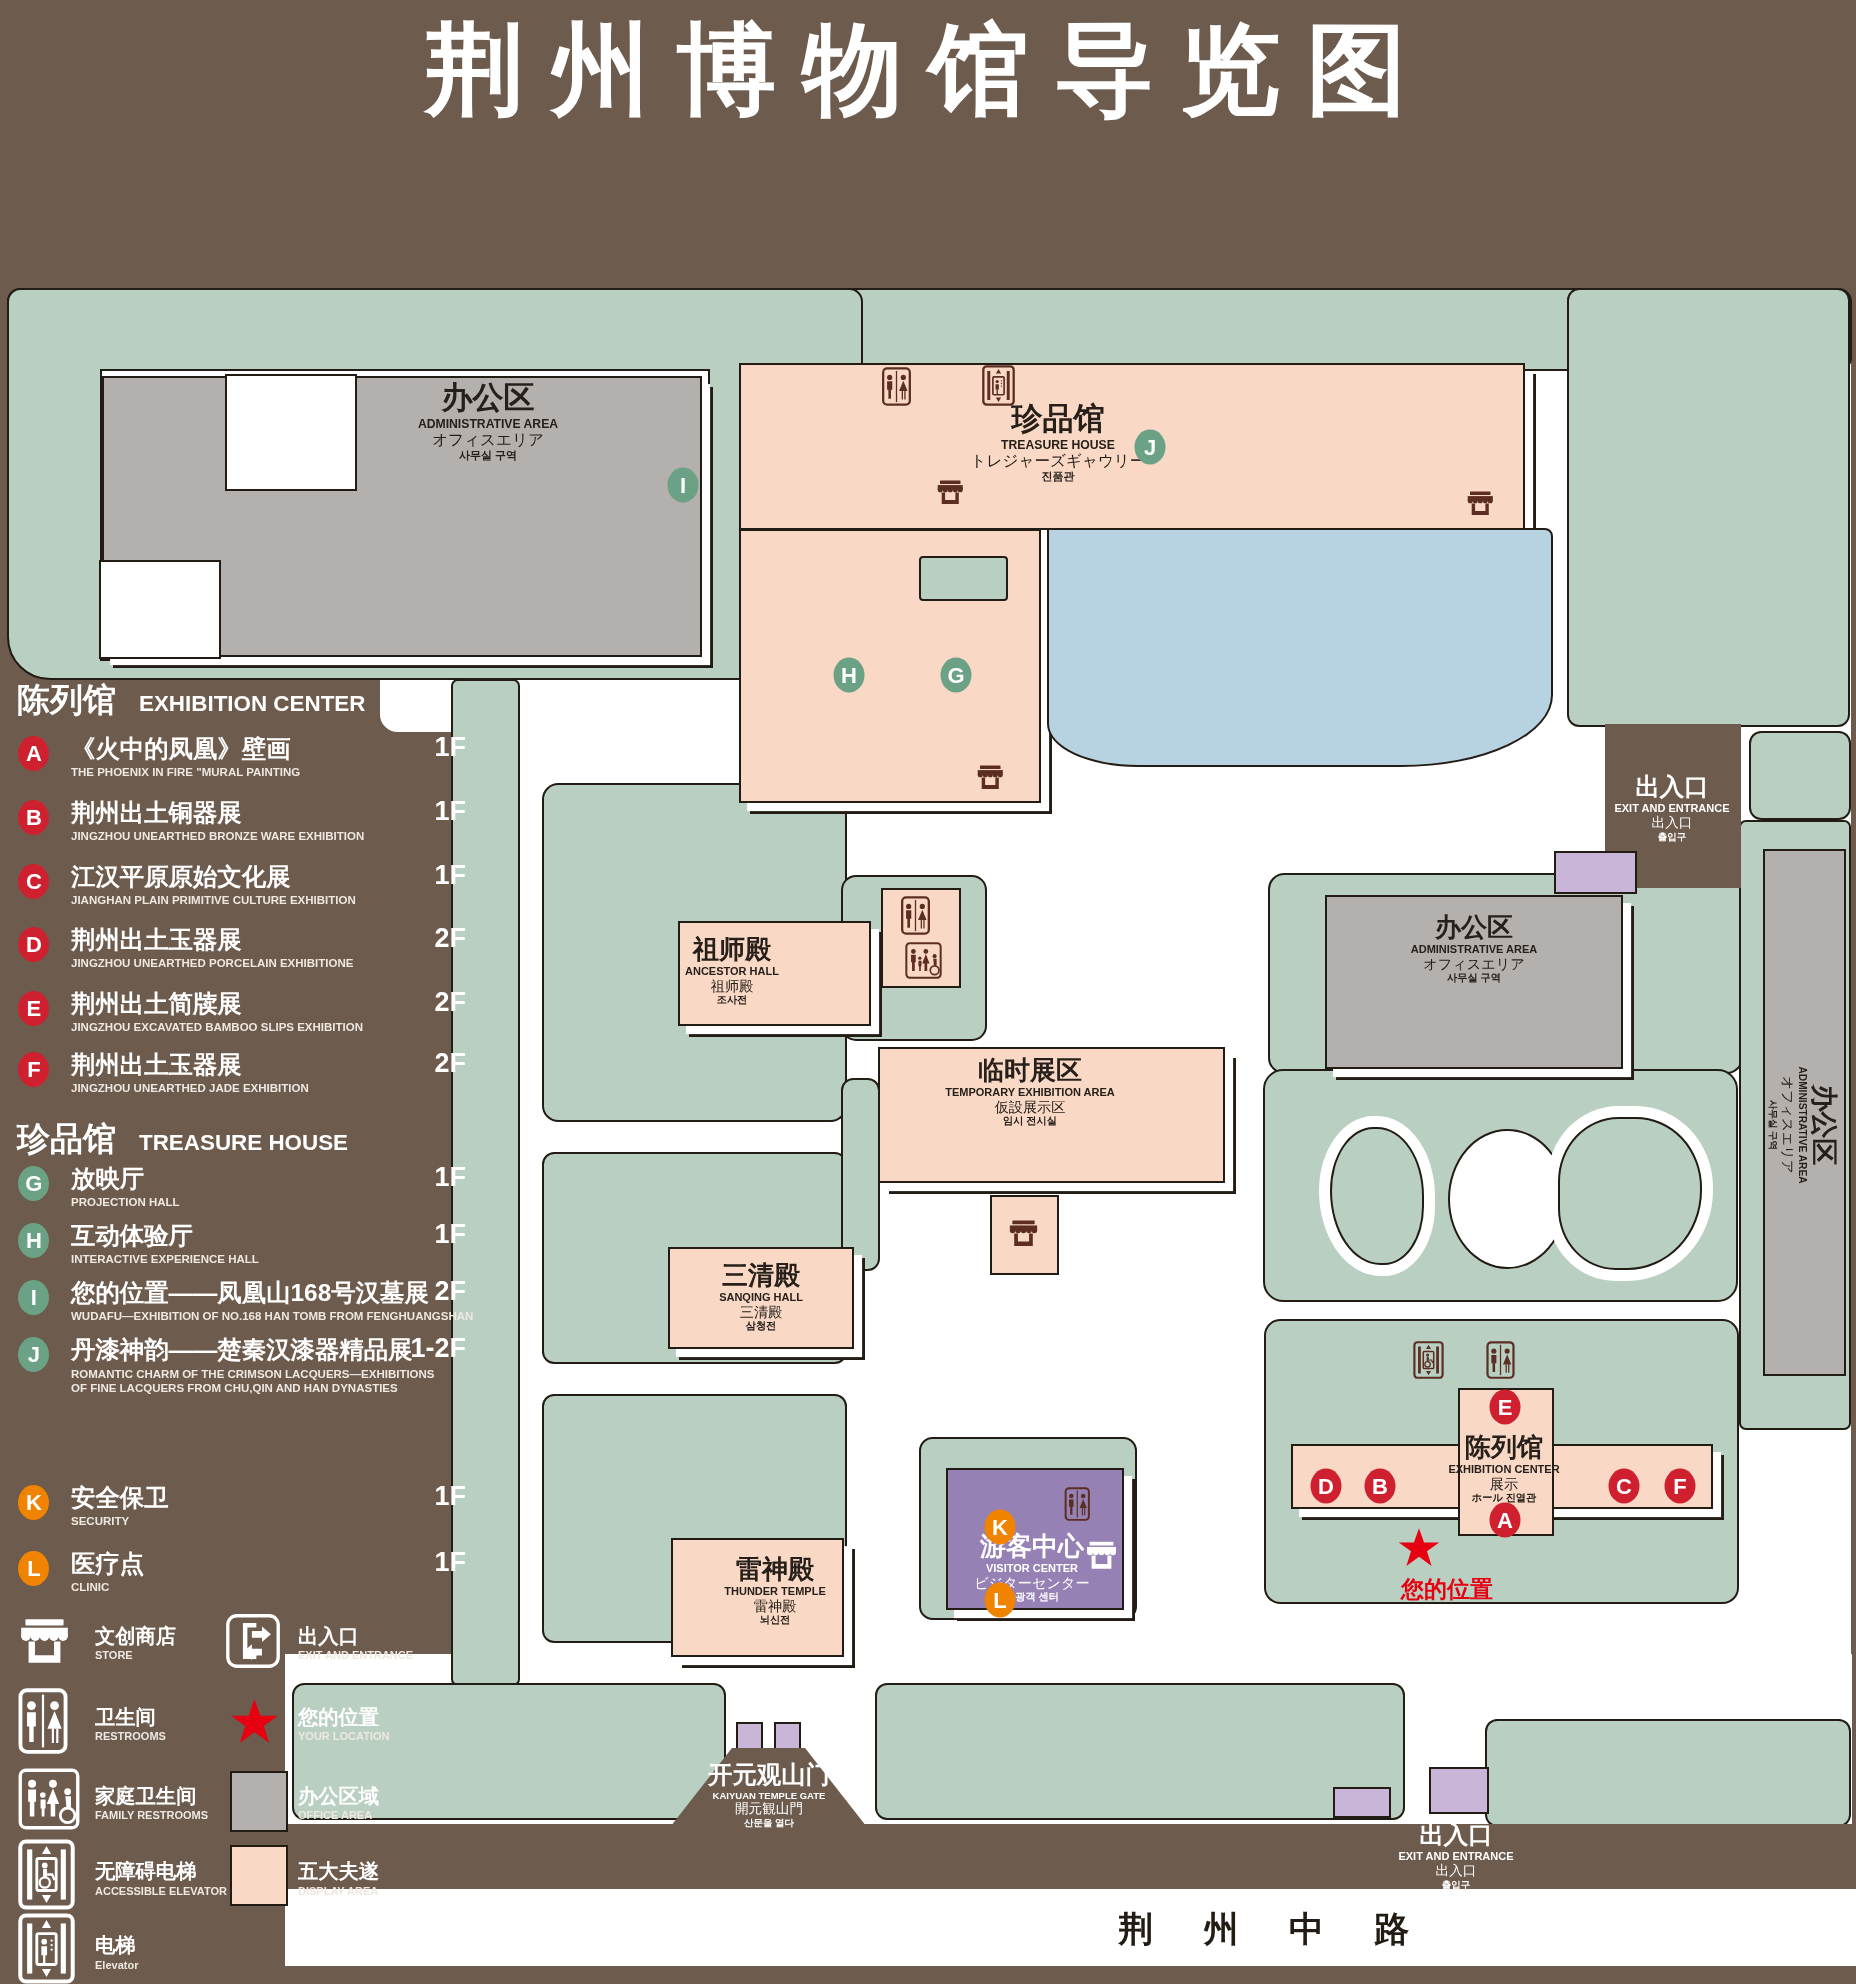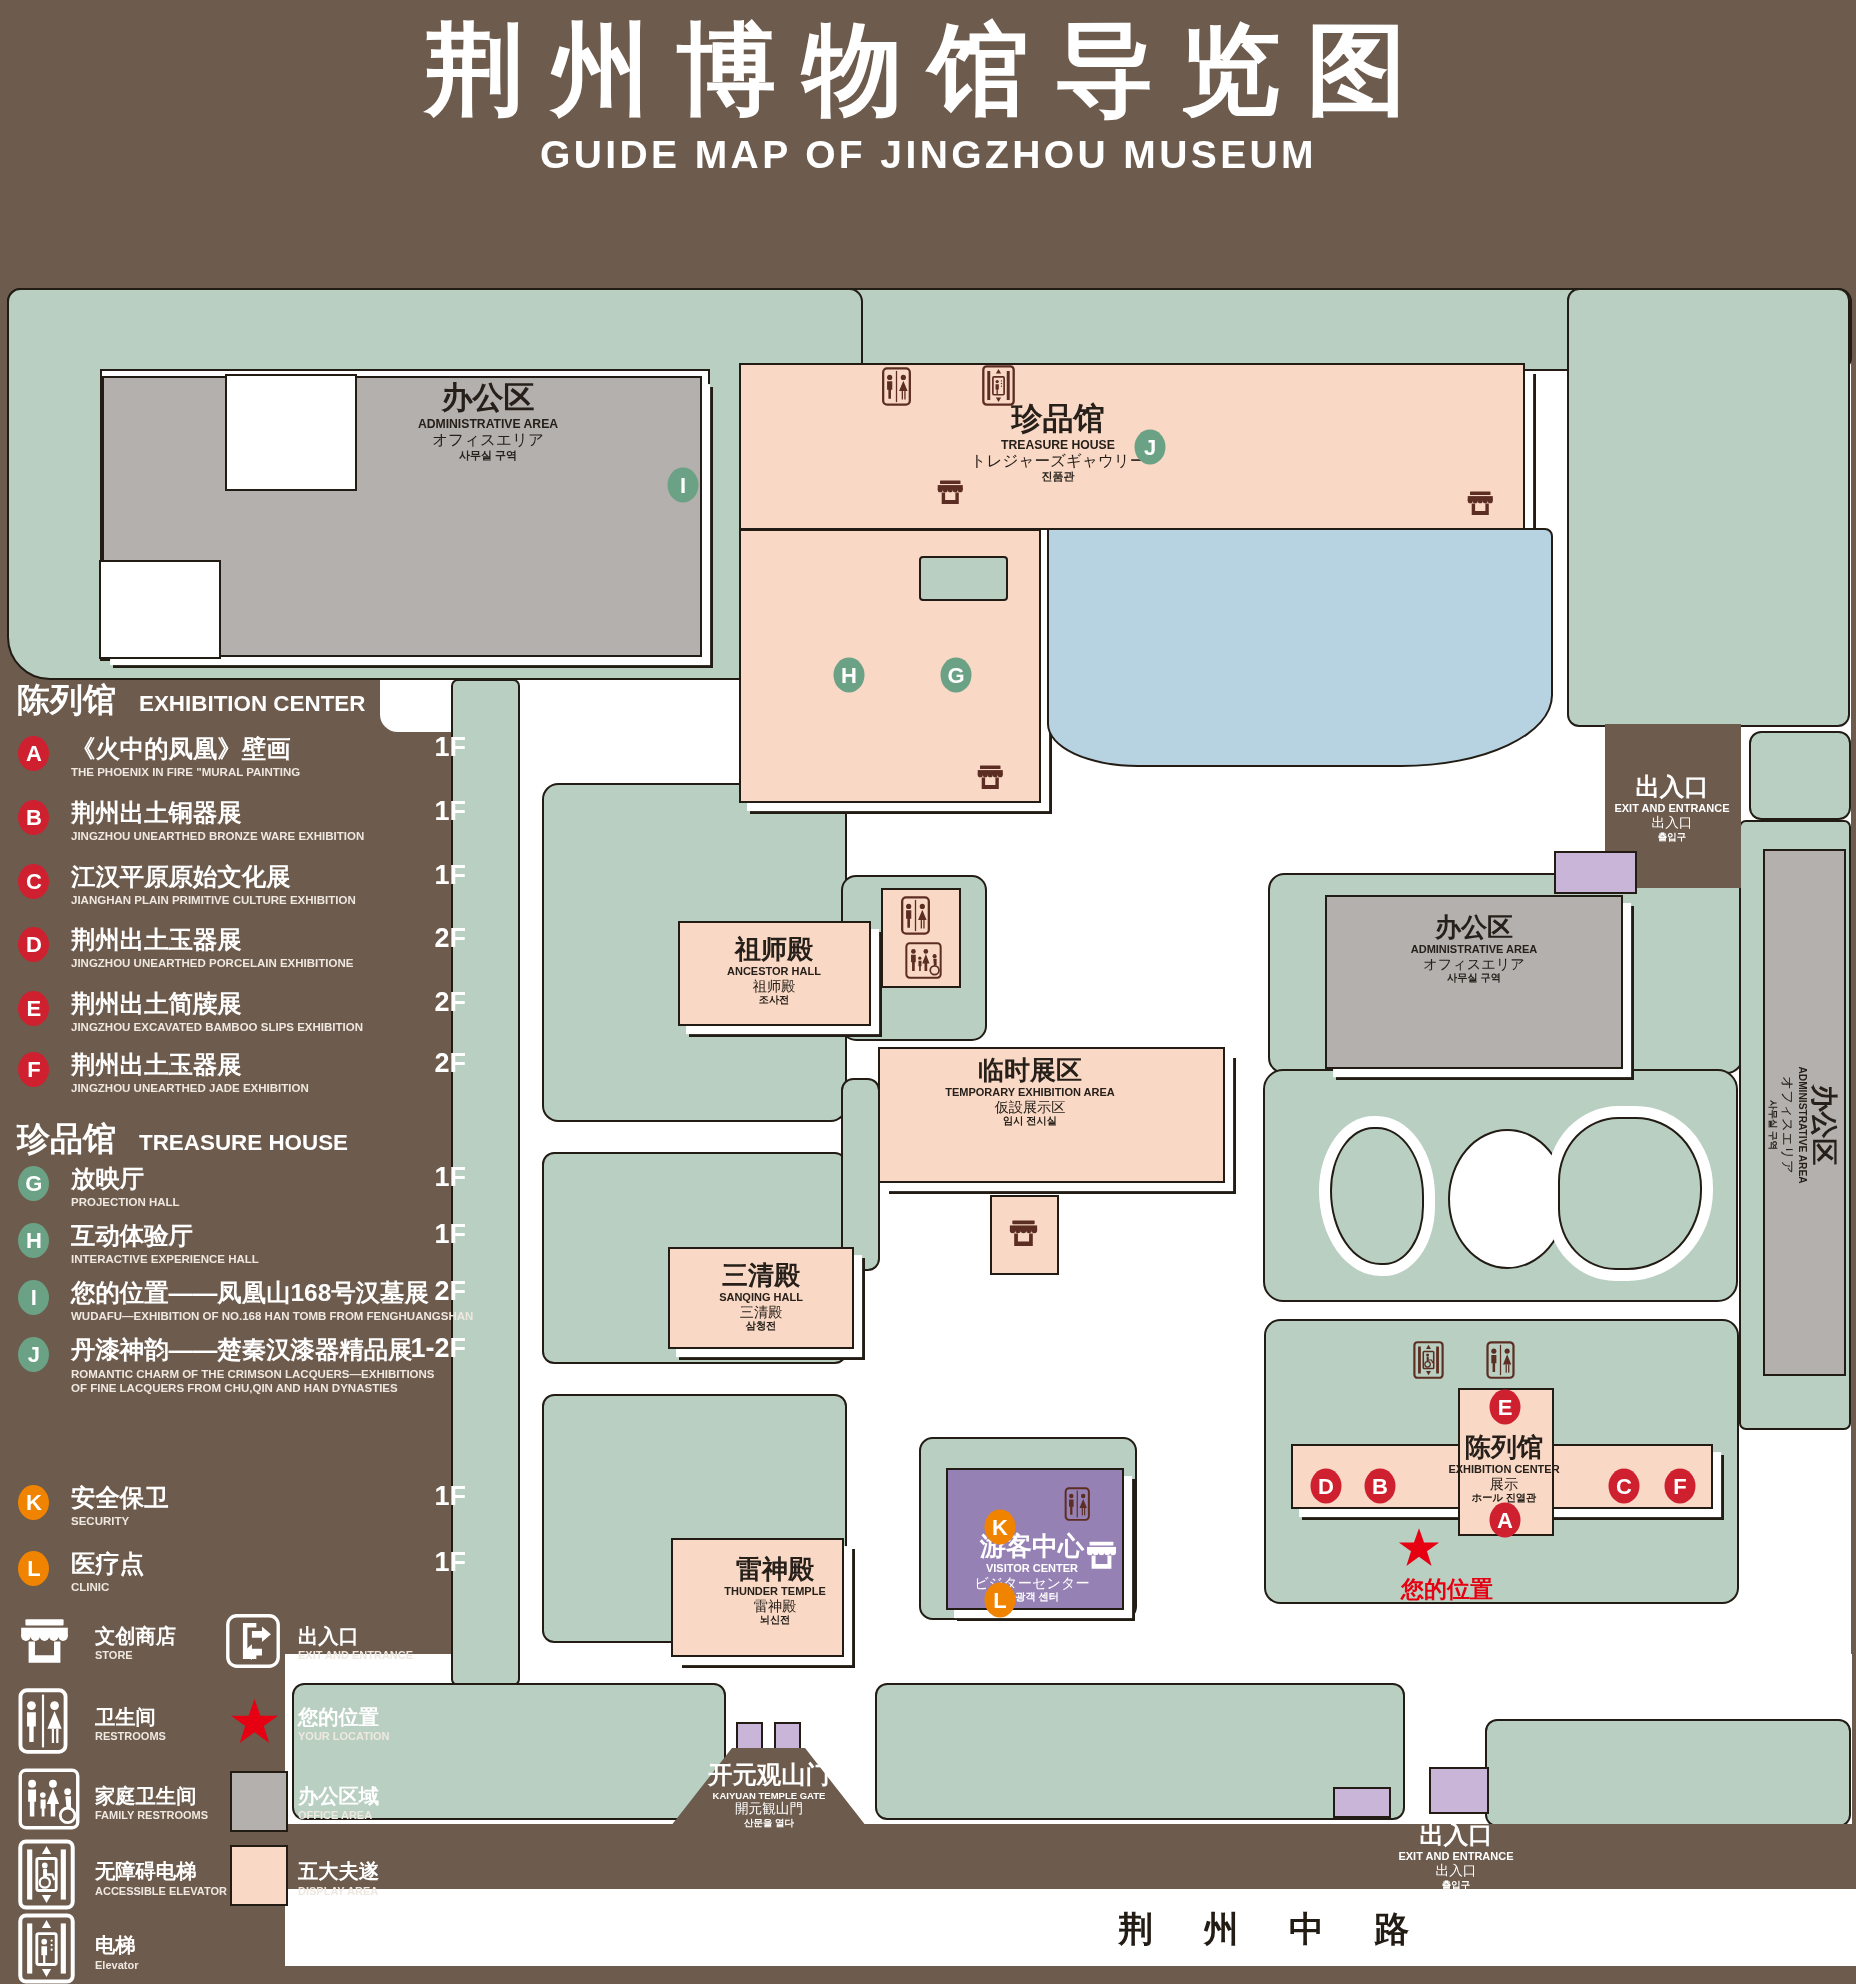--- a/index.html
+++ b/index.html
@@ -57,21 +57,20 @@
   .star{position:absolute;color:#e60012;}
   .vlabel{position:absolute;transform:translate(-50%,-50%) rotate(90deg);text-align:center;color:#27201a;line-height:1.2;white-space:nowrap;}
   .vlabel span{display:block;}
 </style>
 </head>
 <body>
 
 <div id="stage">
 
   <div class="title-zh">荆州博物馆导览图</div>
-  <div class="title-en">GUIDE MAP OF JINGZHOU MUSEUM</div>
 
   <div class="base" style="left:380px;top:288px;width:1471px;height:444px"></div>
   <div class="base" style="left:451px;top:675px;width:1400px;height:1220px;border-radius:0"></div>
   <div class="base" style="left:285px;top:1654px;width:1567px;height:239px;border-radius:0"></div>
 
   <div class="lawn" style="left:6.8px;top:288px;width:1845px;height:83px;border-radius:13.6px"></div>
   <div class="lawn" style="left:6.8px;top:288px;width:856px;height:392px;border-radius:13.6px 13.6px 13.6px 43px"></div>
   <div class="lawn" style="left:1567px;top:288px;width:283px;height:439px"></div>
   <div class="lawn" style="left:1749px;top:731px;width:102px;height:89px"></div>
   <div class="lawn" style="left:451px;top:679px;width:69px;height:1007px;border-radius:6.8px"></div>
@@ -210,21 +209,21 @@
 
   <div class="bldg gray" style="left:1763px;top:849px;width:83px;height:527px"></div>
   <div class="vlabel s3" style="left:1804px;top:1125px">
     <span style="font-size:27px;font-weight:bold">办公区</span>
     <span style="font-size:10.2px;font-weight:bold">ADMINISTRATIVE AREA</span>
     <span style="font-size:13.6px">オフィスエリア</span>
     <span style="font-size:9.5px;font-weight:bold">사무실 구역</span>
   </div>
 
   <div class="bldg pink sh3d" style="left:678px;top:921px;width:193px;height:105px"></div>
-  <div class="blabel s2" style="left:774px;top:934px">
+  <div class="blabel s2" style="left:732px;top:934px">
     <span class="zh">祖师殿</span>
     <span class="en">ANCESTOR HALL</span>
     <span class="ja">祖师殿</span>
     <span class="ko">조사전</span>
   </div>
 
   <div class="bldg pink" style="left:881px;top:888px;width:80px;height:100px"></div>
   <span class="icon maroon" style="left:900px;top:896px;width:31px;height:39px">
       <svg viewBox="0 0 90 120">
         <rect x="4" y="4" width="82" height="112" rx="12" fill="none" stroke="currentColor" stroke-width="7"></rect>

